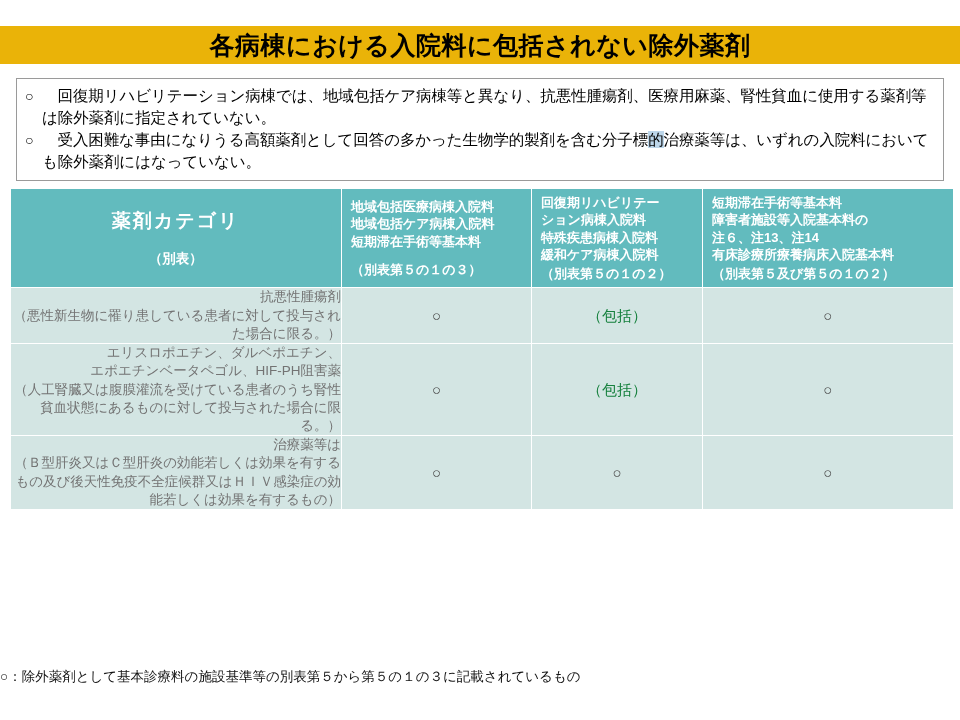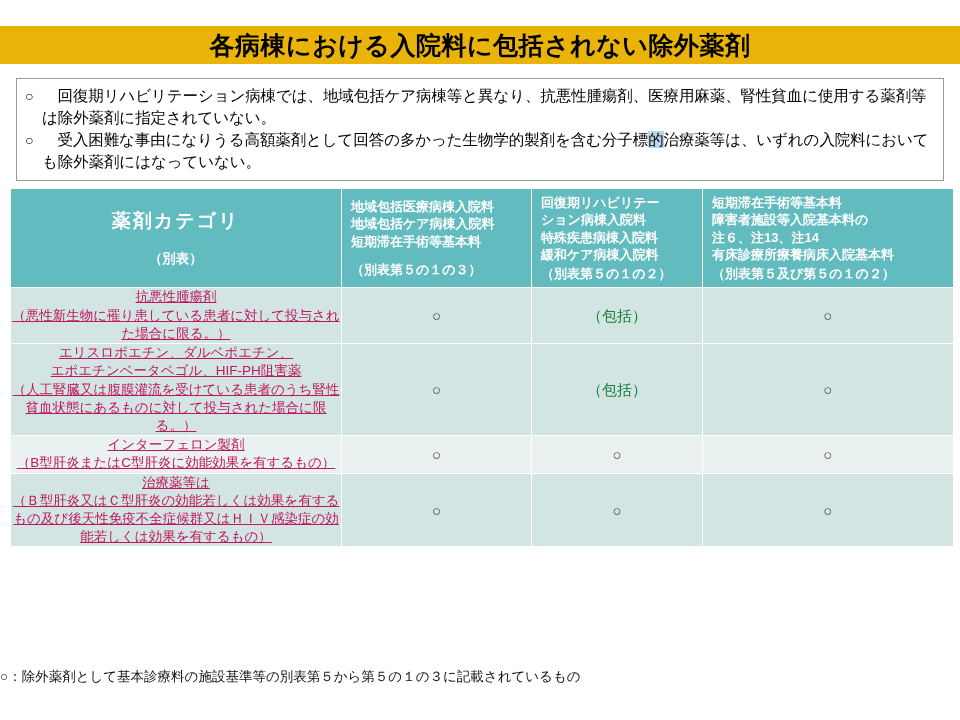--- a/index.html
+++ b/index.html
@@ -125,24 +125,23 @@
     padding: 0;
     vertical-align: middle;
   }
   .data-table tbody tr.shade-a td { background: #d3e5e3; }
   .data-table tbody tr.shade-b td { background: #eaf1f1; }
 
   td.cat-cell {
     padding: 7px 6px 8px 6px;
     font-size: 13.5px;
     line-height: 1.35;
-    text-align: center;
+    text-align: right;
     border-left: none;
-    color: #be185d;
-    text-decoration: underline;
+    color: #737373;
   }
   .cat-title { display: block; }
   .cat-note  { display: block; text-indent: 0; }
 
   td.mark-cell {
     text-align: center;
     font-size: 15px;
     color: #333333;
   }
   td.mark-cell.last { border-right: none; }
@@ -233,29 +232,20 @@
     <tr class="shade-a">
       <td class="cat-cell">
         <span class="cat-title" style="white-space:pre-line">エリスロポエチン、ダルベポエチン、
 エポエチンベータペゴル、HIF-PH阻害薬</span>
         <span class="cat-note">（人工腎臓又は腹膜灌流を受けている患者のうち腎性貧血状態にあるものに対して投与された場合に限る。）</span>
       </td>
       <td class="mark-cell"><span class="mark-circle">○</span></td>
       <td class="mark-cell"><span class="mark-text">（包括）</span></td>
       <td class="mark-cell last"><span class="mark-circle">○</span></td>
     </tr>
-    <tr class="shade-b">
-      <td class="cat-cell">
-        <span class="cat-title">インターフェロン製剤</span>
-        <span class="cat-note">（B型肝炎またはC型肝炎に効能効果を有するもの）</span>
-      </td>
-      <td class="mark-cell"><span class="mark-circle">○</span></td>
-      <td class="mark-cell"><span class="mark-circle">○</span></td>
-      <td class="mark-cell last"><span class="mark-circle">○</span></td>
-    </tr>
     <tr class="shade-a">
       <td class="cat-cell">
         <span class="cat-title">治療薬等は</span>
         <span class="cat-note">（Ｂ型肝炎又はＣ型肝炎の効能若しくは効果を有するもの及び後天性免疫不全症候群又はＨＩＶ感染症の効能若しくは効果を有するもの）</span>
       </td>
       <td class="mark-cell"><span class="mark-circle">○</span></td>
       <td class="mark-cell"><span class="mark-circle">○</span></td>
       <td class="mark-cell last"><span class="mark-circle">○</span></td>
     </tr>
   </tbody>

